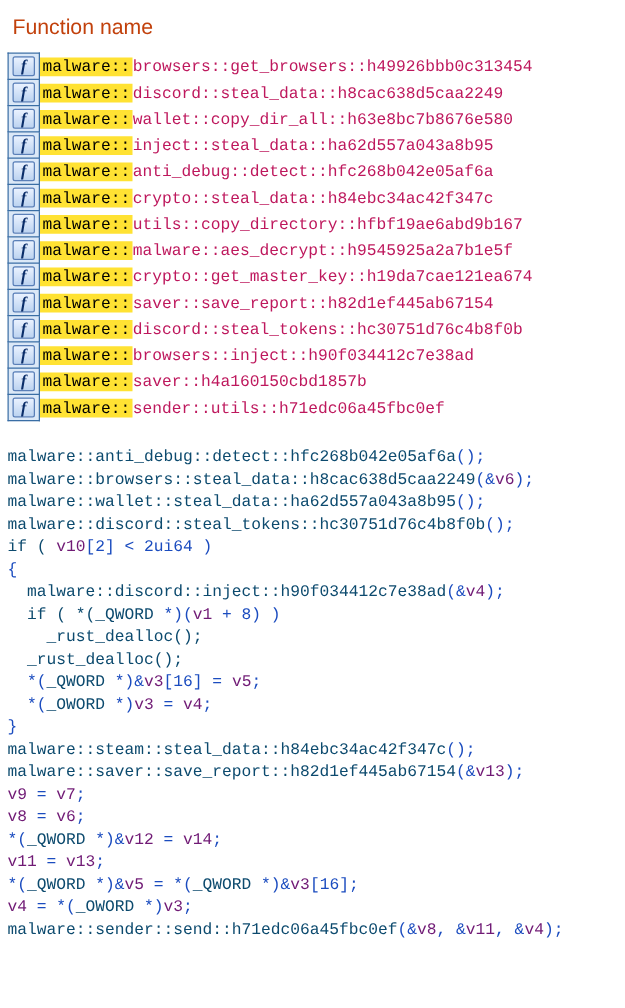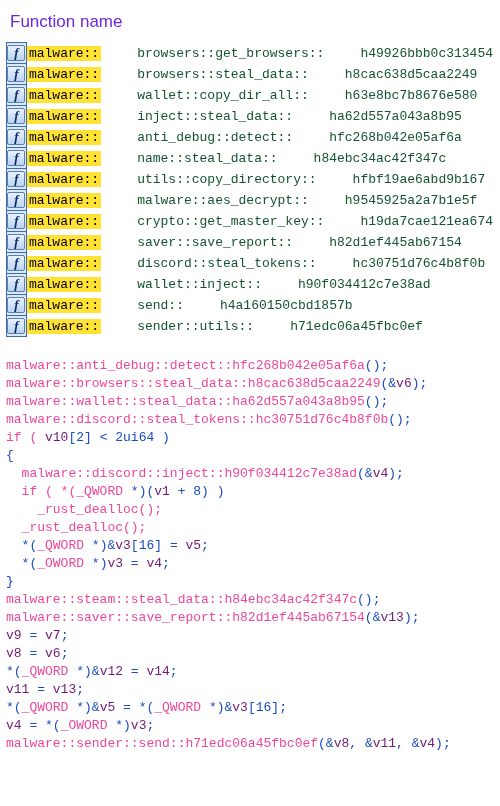--- a/index.html
+++ b/index.html
@@ -8,21 +8,21 @@
     background: #ffffff;
     font-family: Consolas, "Courier New", monospace;
     font-size: 13px;
     color: #000000;
     width: 500px;
   }
   .panel { padding: 8px 6px; }
   .header {
     font-family: "Segoe UI", Tahoma, sans-serif;
     font-size: 17px;
-    color: #6d28d9;
+    color: #c2410c;
     margin: 4px 4px 10px 4px;
   }
   .fn-table {
     border-collapse: collapse;
   }
   .fn-table td {
     padding: 0;
     vertical-align: middle;
     height: 20px;
   }
@@ -48,65 +48,65 @@
     text-align: center;
   }
   .fn-row { white-space: nowrap; }
   .hl {
     background: #ffe233;
     padding: 0 2px;
   }
   .fn-text {
     padding-left: 2px;
   }
-  .sep, .mod, .leaf, .hash { color: #14532d; padding-left: 36px; }
+  .sep, .mod, .leaf, .hash { color: #be185d; }
   .code-block {
     margin-top: 20px;
     white-space: pre;
     line-height: 18px;
     color: #1b4cbf;
   }
   .code-block .num,
   .code-block .paren,
   .code-block .op { color: #1b4cbf; }
   .code-block .var { color: #701a75; }
-  .code-block .kw  { color: #ec4899; }
+  .code-block .kw  { color: #0c4a6e; }
 </style>
 </head>
 <body>
 
 <div class="panel">
 
   <div class="header">Function name</div>
 
   <table class="fn-table">
     <tbody id="fn-body">
         <tr class="fn-row">
           <td class="icon-cell"><span class="icon-f">f</span></td>
           <td class="fn-text"><span class="hl">malware::</span><span class="mod">browsers::get_browsers::</span><span class="hash">h49926bbb0c313454</span></td>
         </tr>
         <tr class="fn-row">
           <td class="icon-cell"><span class="icon-f">f</span></td>
-          <td class="fn-text"><span class="hl">malware::</span><span class="mod">browsers::steal_data::</span><span class="hash">h8cac638d5caa2249</span></td>
+          <td class="fn-text"><span class="hl">malware::</span><span class="mod">discord::steal_data::</span><span class="hash">h8cac638d5caa2249</span></td>
         </tr>
         <tr class="fn-row">
           <td class="icon-cell"><span class="icon-f">f</span></td>
           <td class="fn-text"><span class="hl">malware::</span><span class="mod">wallet::copy_dir_all::</span><span class="hash">h63e8bc7b8676e580</span></td>
         </tr>
         <tr class="fn-row">
           <td class="icon-cell"><span class="icon-f">f</span></td>
           <td class="fn-text"><span class="hl">malware::</span><span class="mod">inject::steal_data::</span><span class="hash">ha62d557a043a8b95</span></td>
         </tr>
         <tr class="fn-row">
           <td class="icon-cell"><span class="icon-f">f</span></td>
           <td class="fn-text"><span class="hl">malware::</span><span class="mod">anti_debug::detect::</span><span class="hash">hfc268b042e05af6a</span></td>
         </tr>
         <tr class="fn-row">
           <td class="icon-cell"><span class="icon-f">f</span></td>
-          <td class="fn-text"><span class="hl">malware::</span><span class="mod">name::steal_data::</span><span class="hash">h84ebc34ac42f347c</span></td>
+          <td class="fn-text"><span class="hl">malware::</span><span class="mod">crypto::steal_data::</span><span class="hash">h84ebc34ac42f347c</span></td>
         </tr>
         <tr class="fn-row">
           <td class="icon-cell"><span class="icon-f">f</span></td>
           <td class="fn-text"><span class="hl">malware::</span><span class="mod">utils::copy_directory::</span><span class="hash">hfbf19ae6abd9b167</span></td>
         </tr>
         <tr class="fn-row">
           <td class="icon-cell"><span class="icon-f">f</span></td>
           <td class="fn-text"><span class="hl">malware::</span><span class="mod">malware::aes_decrypt::</span><span class="hash">h9545925a2a7b1e5f</span></td>
         </tr>
         <tr class="fn-row">
@@ -116,25 +116,25 @@
         <tr class="fn-row">
           <td class="icon-cell"><span class="icon-f">f</span></td>
           <td class="fn-text"><span class="hl">malware::</span><span class="mod">saver::save_report::</span><span class="hash">h82d1ef445ab67154</span></td>
         </tr>
         <tr class="fn-row">
           <td class="icon-cell"><span class="icon-f">f</span></td>
           <td class="fn-text"><span class="hl">malware::</span><span class="mod">discord::steal_tokens::</span><span class="hash">hc30751d76c4b8f0b</span></td>
         </tr>
         <tr class="fn-row">
           <td class="icon-cell"><span class="icon-f">f</span></td>
-          <td class="fn-text"><span class="hl">malware::</span><span class="mod">wallet::inject::</span><span class="hash">h90f034412c7e38ad</span></td>
+          <td class="fn-text"><span class="hl">malware::</span><span class="mod">browsers::inject::</span><span class="hash">h90f034412c7e38ad</span></td>
         </tr>
         <tr class="fn-row">
           <td class="icon-cell"><span class="icon-f">f</span></td>
-          <td class="fn-text"><span class="hl">malware::</span><span class="mod">send::</span><span class="hash">h4a160150cbd1857b</span></td>
+          <td class="fn-text"><span class="hl">malware::</span><span class="mod">saver::</span><span class="hash">h4a160150cbd1857b</span></td>
         </tr>
         <tr class="fn-row">
           <td class="icon-cell"><span class="icon-f">f</span></td>
           <td class="fn-text"><span class="hl">malware::</span><span class="mod">sender::utils::</span><span class="hash">h71edc06a45fbc0ef</span></td>
         </tr>
       </tbody>
   </table>
 
   <div class="code-block" id="code"><div><span class="kw">malware::anti_debug::detect::hfc268b042e05af6a</span><span class="paren">();</span></div><div><span class="kw">malware::browsers::steal_data::h8cac638d5caa2249</span><span class="paren">(&amp;</span><span class="var">v6</span><span class="paren">);</span></div><div><span class="kw">malware::wallet::steal_data::ha62d557a043a8b95</span><span class="paren">();</span></div><div><span class="kw">malware::discord::steal_tokens::hc30751d76c4b8f0b</span><span class="paren">();</span></div><div><span class="kw">if ( </span><span class="var">v10</span><span class="paren">[</span><span class="num">2</span><span class="paren">] &lt; </span><span class="num">2ui64</span><span class="paren"> )</span></div><div><span class="paren">{</span></div><div><span class="kw">  malware::discord::inject::h90f034412c7e38ad</span><span class="paren">(&amp;</span><span class="var">v4</span><span class="paren">);</span></div><div><span class="kw">  if ( *(</span><span class="kw">_QWORD</span><span class="paren"> *)(</span><span class="var">v1</span><span class="paren"> + </span><span class="num">8</span><span class="paren">) )</span></div><div><span class="kw">    _rust_dealloc();</span></div><div><span class="kw">  _rust_dealloc();</span></div><div><span class="paren">  *(</span><span class="kw">_QWORD</span><span class="paren"> *)&amp;</span><span class="var">v3</span><span class="paren">[</span><span class="num">16</span><span class="paren">] = </span><span class="var">v5</span><span class="paren">;</span></div><div><span class="paren">  *(</span><span class="kw">_OWORD</span><span class="paren"> *)</span><span class="var">v3</span><span class="paren"> = </span><span class="var">v4</span><span class="paren">;</span></div><div><span class="paren">}</span></div><div><span class="kw">malware::steam::steal_data::h84ebc34ac42f347c</span><span class="paren">();</span></div><div><span class="kw">malware::saver::save_report::h82d1ef445ab67154</span><span class="paren">(&amp;</span><span class="var">v13</span><span class="paren">);</span></div><div><span class="var">v9</span><span class="paren"> = </span><span class="var">v7</span><span class="paren">;</span></div><div><span class="var">v8</span><span class="paren"> = </span><span class="var">v6</span><span class="paren">;</span></div><div><span class="paren">*(</span><span class="kw">_QWORD</span><span class="paren"> *)&amp;</span><span class="var">v12</span><span class="paren"> = </span><span class="var">v14</span><span class="paren">;</span></div><div><span class="var">v11</span><span class="paren"> = </span><span class="var">v13</span><span class="paren">;</span></div><div><span class="paren">*(</span><span class="kw">_QWORD</span><span class="paren"> *)&amp;</span><span class="var">v5</span><span class="paren"> = *(</span><span class="kw">_QWORD</span><span class="paren"> *)&amp;</span><span class="var">v3</span><span class="paren">[</span><span class="num">16</span><span class="paren">];</span></div><div><span class="var">v4</span><span class="paren"> = *(</span><span class="kw">_OWORD</span><span class="paren"> *)</span><span class="var">v3</span><span class="paren">;</span></div><div><span class="kw">malware::sender::send::h71edc06a45fbc0ef</span><span class="paren">(&amp;</span><span class="var">v8</span><span class="paren">, &amp;</span><span class="var">v11</span><span class="paren">, &amp;</span><span class="var">v4</span><span class="paren">);</span></div></div>
 </div>

